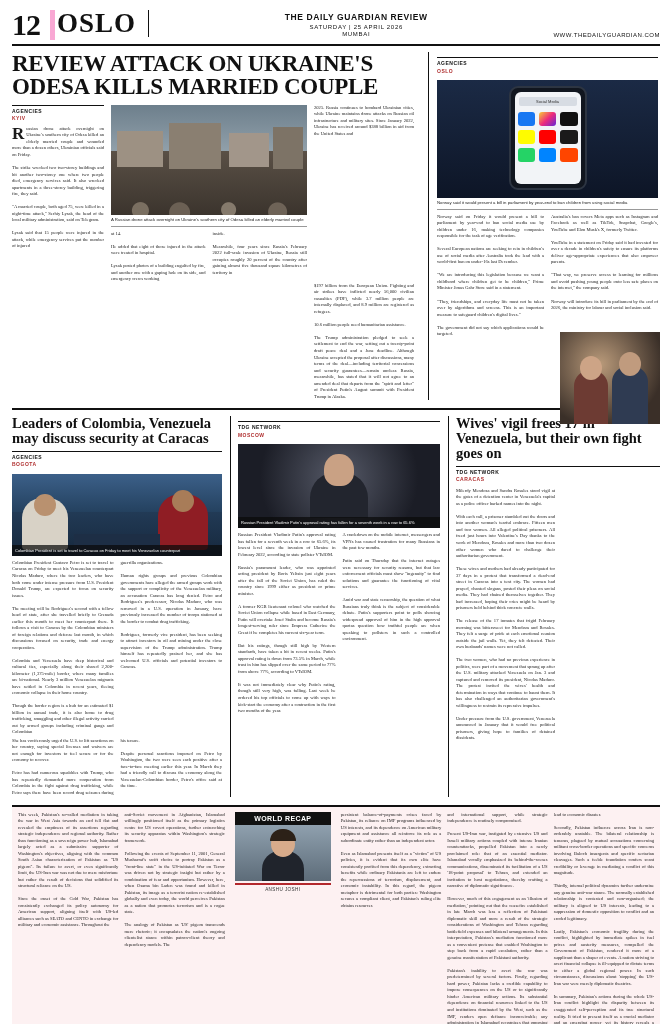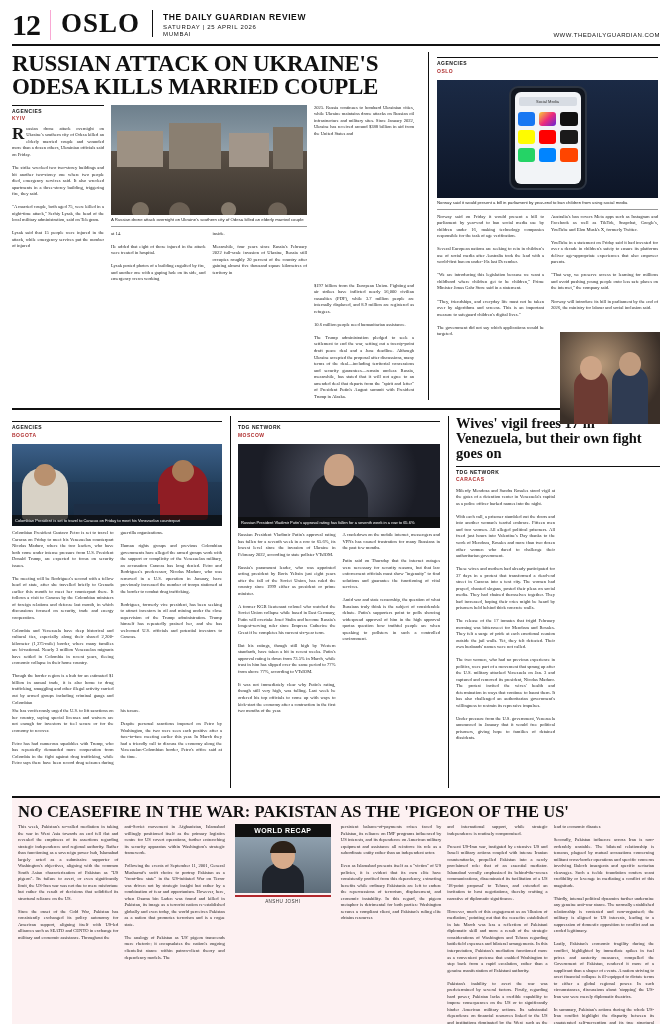--- a/index.html
+++ b/index.html
@@ -25,37 +25,37 @@
     align-items: flex-start;
     border-bottom: 2px solid #111;
     padding-bottom: 4px;
   }
   .page-number {
     font-family: "Liberation Serif", serif;
     font-size: 30px;
     font-weight: bold;
     line-height: 1;
     padding-right: 10px;
-    border-right: 1px solid #f9a8d4;
-    margin-right: 10px;
+    border-right: 5px solid #f9a8d4;
+    margin-right: 2px;
     letter-spacing: -1px;
   }
   .section-word {
     font-family: "Liberation Serif", serif;
     font-size: 27px;
     font-weight: bold;
     line-height: 1;
     letter-spacing: 1px;
     padding-right: 12px;
     border-right: 1px solid #111;
     margin-right: 10px;
   }
   .mast-center {
     flex: 1;
-    text-align: left;
+    text-align: center;
     padding-top: 2px;
   }
   .mast-title {
     font-size: 8.5px;
     font-weight: bold;
     letter-spacing: 0.6px;
     font-family: "Liberation Sans", sans-serif;
   }
   .mast-sub {
     font-size: 6px;
@@ -262,21 +262,21 @@
       <div class="mast-title">THE DAILY GUARDIAN REVIEW</div>
       <div class="mast-sub">SATURDAY | 25 APRIL 2026</div>
       <div class="mast-sub2">MUMBAI</div>
     </div>
     <div class="mast-url">WWW.THEDAILYGUARDIAN.COM</div>
   </div>
 
   <div class="top-wrap">
 
     <div class="top-left">
-      <div class="hl lead-head">RUSSIAN ATTACK ON UKRAINE'S ODESA KILLS MARRIED COUPLE</div>
+      <div class="hl lead-head">REVIEW ATTACK ON UKRAINE'S ODESA KILLS MARRIED COUPLE</div>
       <div class="lead-cols">
         <div class="lead-c1">
           <div class="agency">
             <span>AGENCIES</span>
             <span class="place">KYIV</span>
           </div>
           <div class="body-col dropcap" style="white-space:pre-line">Russian drone attack overnight on Ukraine's southern city of Odesa killed an elderly married couple and wounded more than a dozen others, Ukrainian officials said on Friday.
 
 The strike wrecked two two-storey buildings and hit another two-storey one where two people died, emergency services said. It also wrecked apartments in a three-storey building, triggering fire, they said.
 
@@ -367,20 +367,21 @@
 "That way, we preserve access to learning for millions and avoid pushing young people onto less safe places on the internet," the company said.
 
 Norway will introduce its bill in parliament by the end of 2026, the ministry for labour and social inclusion said.</div>
       </div>
     </div>
   </div>
 
   <div class="mid-wrap">
 
     <div class="mid-a">
+      <div class="hl mid-head">Leaders of Colombia, Venezuela may discuss security at Caracas</div>
       <div class="agency" style="margin-top:5px">
         <span>AGENCIES</span>
         <span class="place">BOGOTA</span>
       </div>
       <div class="photo-colombia">
         <div style="position:absolute;left:0;top:0;right:0;height:46%;background:linear-gradient(#3c6089,#24415f)"></div>
         <div style="position:absolute;left:10px;bottom:6px;width:46px;height:52px;background:#d8d2c6;border-radius:20px 20px 4px 4px"></div>
         <div style="position:absolute;left:22px;bottom:40px;width:22px;height:22px;background:#b9916f;border-radius:50%"></div>
         <div style="position:absolute;right:14px;bottom:6px;width:50px;height:56px;background:#8f1d24;border-radius:22px 22px 4px 4px"></div>
         <div style="position:absolute;right:28px;bottom:44px;width:22px;height:22px;background:#a87c58;border-radius:50%"></div>
@@ -464,21 +465,20 @@
         <div style="position:absolute;inset:0;background:radial-gradient(circle at 40% 35%, #b99a7a, #3a2f28 75%)"></div>
         <div style="position:absolute;left:14px;bottom:0;width:34px;height:54px;background:#6d3b33;border-radius:16px 16px 0 0"></div>
         <div style="position:absolute;left:20px;bottom:44px;width:22px;height:24px;background:#cda486;border-radius:50%"></div>
         <div style="position:absolute;right:12px;bottom:0;width:36px;height:58px;background:#2f3b52;border-radius:16px 16px 0 0"></div>
         <div style="position:absolute;right:19px;bottom:48px;width:22px;height:24px;background:#c09b7e;border-radius:50%"></div>
       </div>
     </div>
   </div>
 
   <div class="feature">
-    <div class="hl feature-head">NO CEASEFIRE IN THE WAR: PAKISTAN AS THE 'PIGEON OF THE US'</div>
     <div class="feature-body">
       <div class="fc body-col" style="white-space:pre-line">This week, Pakistan's so-called mediation in taking the war in West Asia towards an end fell flat and revealed the emptiness of its assertions regarding strategic independence and regional authority. Rather than functioning as a sovereign power hub, Islamabad largely acted as a submissive supporter of Washington's objectives, aligning with the common South Asian characterization of Pakistan as "US pigeon". Its failure to avert, or even significantly limit, the US-Iran war was not due to mere misfortune but rather the result of decisions that solidified its structural reliance on the US.
 
 Since the onset of the Cold War, Pakistan has consistently exchanged its policy autonomy for American support, aligning itself with US-led alliances such as SEATO and CENTO in exchange for military and economic assistance. Throughout the</div>
       <div class="fc body-col" style="white-space:pre-line">anti-Soviet movement in Afghanistan, Islamabad willingly positioned itself as the primary logistics centre for US covert operations, further entrenching its security apparatus within Washington's strategic framework.
 
 Following the events of September 11, 2001, General Musharraf's swift choice to portray Pakistan as a "front-line state" in the US-initiated War on Terror was driven not by strategic insight but rather by a combination of fear and opportunism. However, here, when Osama bin Laden was found and killed in Pakistan, its image as a terrorist nation re-established globally and even today, the world perceives Pakistan as a nation that promotes terrorism and is a rogue state.
 
 The analogy of Pakistan as 'US' pigeon transcends mere rhetoric; it encapsulates the nation's ongoing clientelist stance within patron-client theory and dependency models. The</div>
 

